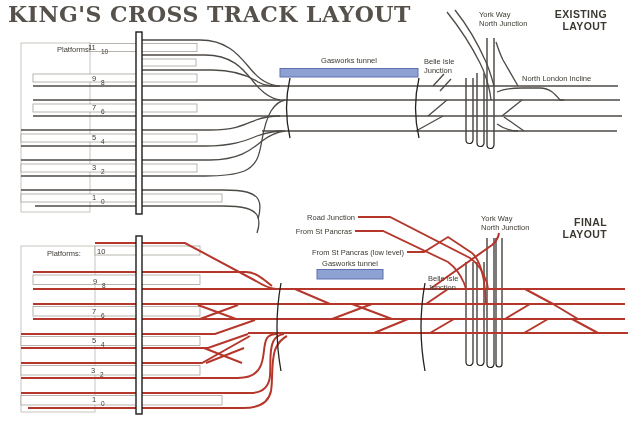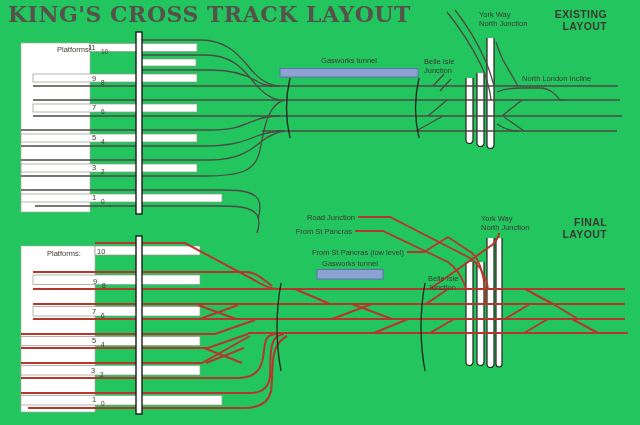--- a/index.html
+++ b/index.html
@@ -1,16 +1,16 @@
 <!DOCTYPE html>
 <html><head>
 <meta charset="utf-8">
 <style>
   html,body{margin:0;padding:0;background:#d6cfc3;}
-  .stage{position:relative;width:640px;height:425px;background:#22c55e;overflow:hidden;}
+  .stage{position:relative;width:640px;height:425px;background:#ffffff;overflow:hidden;}
   svg{display:block;}
   text{font-family:"Liberation Sans",sans-serif;fill:#3e3a33;}
   .title-t{font-family:"DejaVu Serif",serif;font-weight:bold;font-size:22px;fill:#56514a;letter-spacing:.5px;}
   .head-t{font-size:10.5px;font-weight:bold;fill:#3c3831;letter-spacing:.4px;}
   .lbl{font-size:7.5px;}
   .plat{font-size:7.5px;}
   .hi{font-size:7.5px;}
   .lo{font-size:6.5px;}
   .trk-e{stroke:#4d4944;stroke-width:1.3;fill:none;}
   .trk-f{stroke:#b5372b;stroke-width:2;fill:none;}

